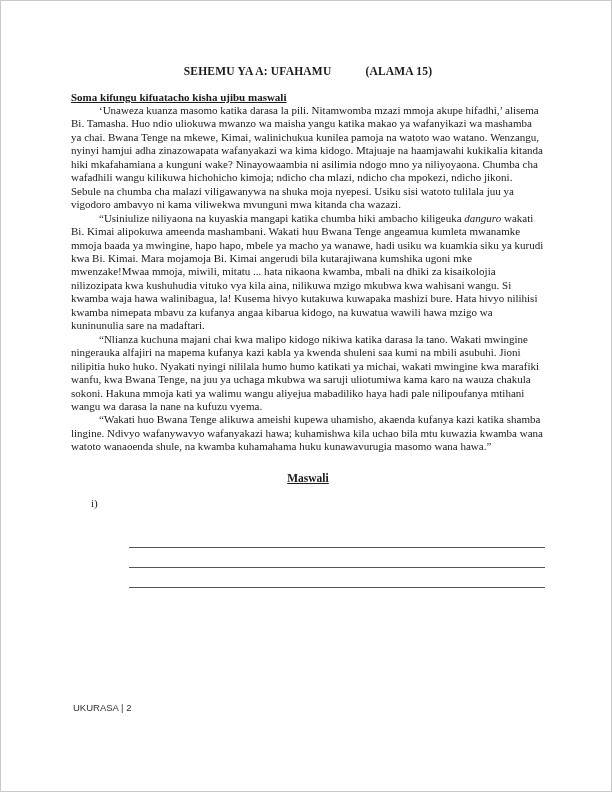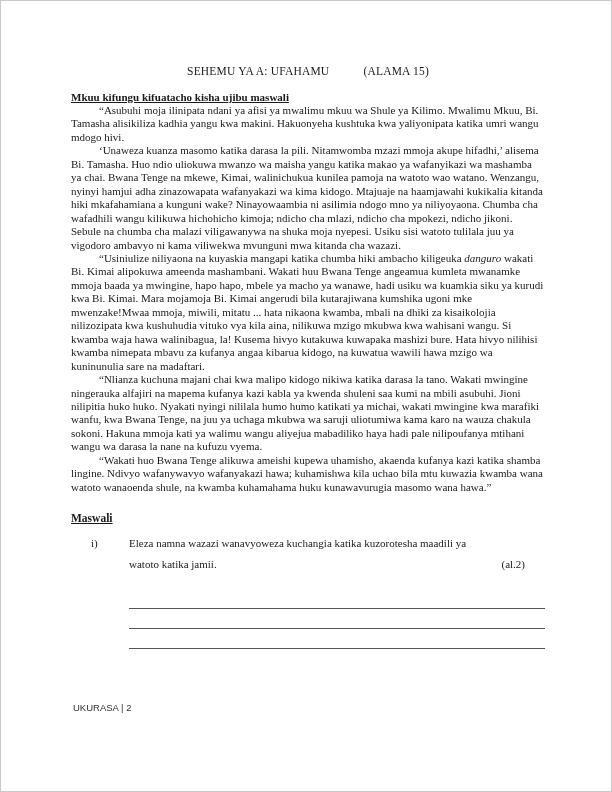--- a/index.html
+++ b/index.html
@@ -13,21 +13,21 @@
     color:#1a1a1a;
     overflow:hidden;
   }
   .content {
     position:absolute;
     left:70px; top:64px;
     width:474px;
   }
   .section-title {
     text-align:center;
-    font-weight:normal;
+    font-weight:bold;
     font-size:11.5px;
     margin:0 0 13px 0;
     letter-spacing:0.2px;
   }
   .section-title .marks { margin-left:34px; }
   .instruction {
     font-weight:bold;
     text-decoration:underline;
     font-size:11px;
     margin:0;
@@ -40,20 +40,21 @@
     text-indent:28px;
     text-align:left;
   }
   .passage .italic { font-style:italic;margin-top:36px; }
   .maswali-heading {
     font-weight:bold;
     text-decoration:underline;
     font-size:11.5px;
     margin:17px 0 0 0;
     line-height:15px;
+    text-align:center;
   }
   .q-row {
     display:flex;
     margin-top:7px;
     font-size:11px;
     line-height:21px;
   }
   .q-num {
     width:58px;
     box-sizing:border-box;
@@ -88,38 +89,33 @@
 </head>
 <body>
 
 <div class="page">
   <div class="content">
 
     <h1 class="section-title">
       <span>SEHEMU YA A: UFAHAMU</span><span class="marks">(ALAMA 15)</span>
     </h1>
 
-    <p class="instruction">Mkuu kifungu kifuatacho kisha ujibu maswali</p>
+    <p class="instruction">Soma kifungu kifuatacho kisha ujibu maswali</p>
 
     <div class="passage">
-      <p>“Asubuhi moja ilinipata ndani ya afisi ya mwalimu mkuu wa Shule ya Kilimo. Mwalimu Mkuu, Bi. Tamasha alisikiliza kadhia yangu kwa makini. Hakuonyeha kushtuka kwa yaliyonipata katika umri wangu mdogo hivi.</p>
       <p>‘Unaweza kuanza masomo katika darasa la pili. Nitamwomba mzazi mmoja akupe hifadhi,’ alisema Bi. Tamasha. Huo ndio uliokuwa mwanzo wa maisha yangu katika makao ya wafanyikazi wa mashamba ya chai. Bwana Tenge na mkewe, Kimai, walinichukua kunilea pamoja na watoto wao watano. Wenzangu, nyinyi hamjui adha zinazowapata wafanyakazi wa kima kidogo. Mtajuaje na haamjawahi kukikalia kitanda hiki mkafahamiana a kunguni wake? Ninayowaambia ni asilimia ndogo mno ya niliyoyaona. Chumba cha wafadhili wangu kilikuwa hichohicho kimoja; ndicho cha mlazi, ndicho cha mpokezi, ndicho jikoni. Sebule na chumba cha malazi viligawanywa na shuka moja nyepesi. Usiku sisi watoto tulilala juu ya vigodoro ambavyo ni kama viliwekwa mvunguni mwa kitanda cha wazazi.</p>
       <p><span>“Usiniulize niliyaona na kuyaskia mangapi katika chumba hiki ambacho kiligeuka </span><span class="italic">danguro</span><span> wakati Bi. Kimai alipokuwa ameenda mashambani. Wakati huu Bwana Tenge angeamua kumleta mwanamke mmoja baada ya mwingine, hapo hapo, mbele ya macho ya wanawe, hadi usiku wa kuamkia siku ya kurudi kwa Bi. Kimai. Mara mojamoja Bi. Kimai angerudi bila kutarajiwana kumshika ugoni mke mwenzake!Mwaa mmoja, miwili, mitatu ... hata nikaona kwamba, mbali na dhiki za kisaikolojia nilizozipata kwa kushuhudia vituko vya kila aina, nilikuwa mzigo mkubwa kwa wahisani wangu. Si kwamba waja hawa walinibagua, la! Kusema hivyo kutakuwa kuwapaka mashizi bure. Hata hivyo nilihisi kwamba nimepata mbavu za kufanya angaa kibarua kidogo, na kuwatua wawili hawa mzigo wa kuninunulia sare na madaftari.</span></p>
       <p>“Nlianza kuchuna majani chai kwa malipo kidogo nikiwa katika darasa la tano. Wakati mwingine ningerauka alfajiri na mapema kufanya kazi kabla ya kwenda shuleni saa kumi na mbili asubuhi. Jioni nilipitia huko huko. Nyakati nyingi nililala humo humo katikati ya michai, wakati mwingine kwa marafiki wanfu, kwa Bwana Tenge, na juu ya uchaga mkubwa wa saruji uliotumiwa kama karo na wauza chakula sokoni. Hakuna mmoja kati ya walimu wangu aliyejua mabadiliko haya hadi pale nilipoufanya mtihani wangu wa darasa la nane na kufuzu vyema.</p>
       <p>“Wakati huo Bwana Tenge alikuwa ameishi kupewa uhamisho, akaenda kufanya kazi katika shamba lingine. Ndivyo wafanywavyo wafanyakazi hawa; kuhamishwa kila uchao bila mtu kuwazia kwamba wana watoto wanaoenda shule, na kwamba kuhamahama huku kunawavurugia masomo wana hawa.”</p>
     </div>
 
     <h2 class="maswali-heading">Maswali</h2>
 
     <div class="q-row">
       <span class="q-num">i)</span>
-      <span class="q-body">
-        <span>Eleza namna wazazi wanavyoweza kuchangia katika kuzorotesha maadili ya watoto katika jamii.</span>
-        <span class="q-marks">(al.2)</span>
-      </span>
     </div>
 
     <div class="answers" id="answer-lines">
         <div class="answer-line"></div>
         <div class="answer-line"></div>
         <div class="answer-line"></div>
       </div>
 
   </div>
 

